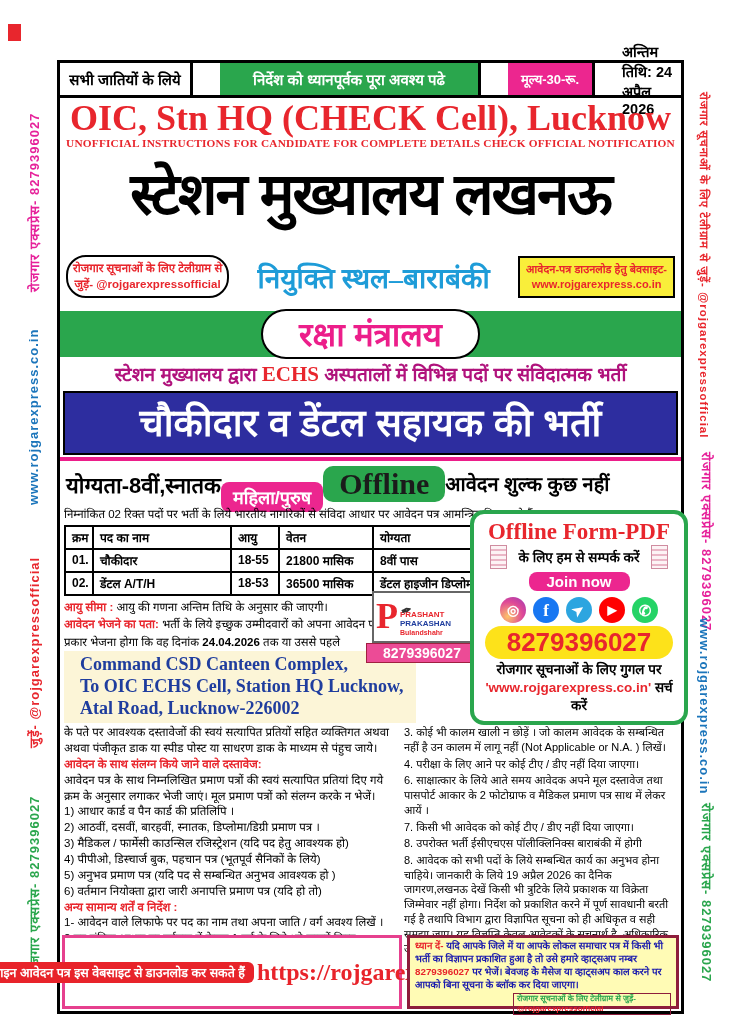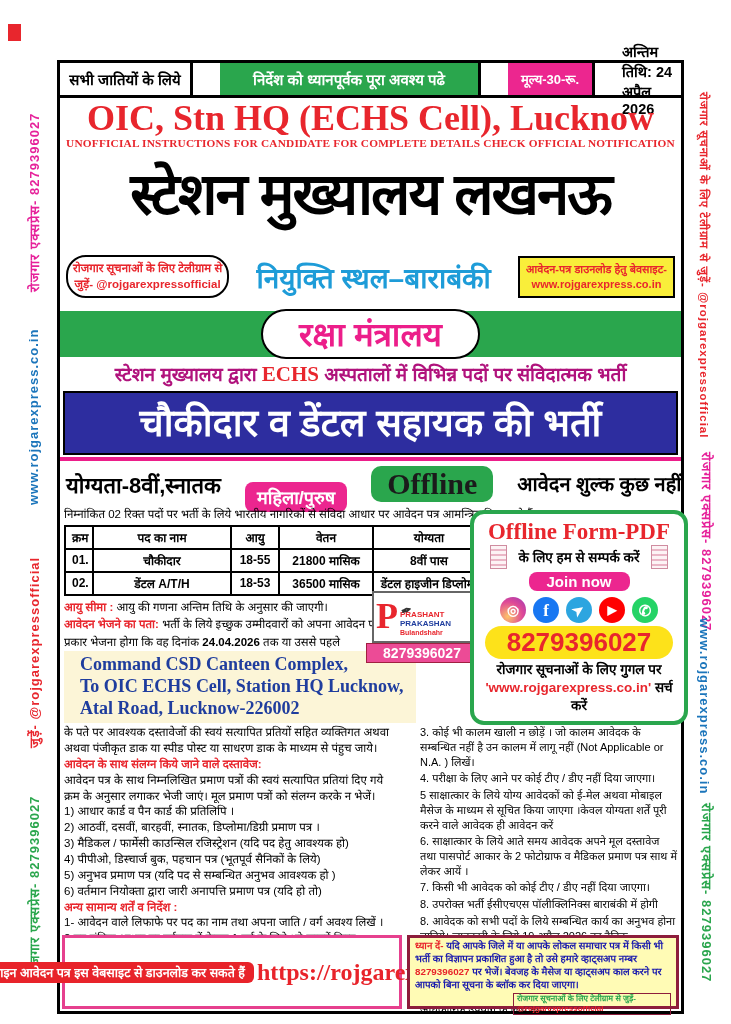--- a/index.html
+++ b/index.html
@@ -25,52 +25,52 @@
   .ts2{width:258px;background:#2aa64d;color:#fff;font-size:15px;border-right:3px solid #000;}
   .ts3{width:84px;background:#ec268f;color:#fff;font-size:13px;border-right:3px solid #000;}
   .ts4{flex:1;font-size:14.5px;}
 
   .oic{font-family:"Liberation Serif",serif;color:#e8262d;font-weight:bold;font-size:36px;text-align:center;line-height:1.02;margin-top:2px;white-space:nowrap;}
   .unofficial{font-family:"Liberation Serif",serif;color:#e8262d;font-weight:bold;font-size:11.3px;text-align:center;letter-spacing:.2px;white-space:nowrap;}
   .headline{font-weight:900;font-size:58px;letter-spacing:-2px;text-align:center;height:96px;line-height:90px;white-space:nowrap;}
 
   .govrow{display:flex;align-items:center;justify-content:space-between;padding:0 6px;height:64px;}
   .telebox{border:2px solid #000;border-radius:20px;color:#e8262d;font-weight:bold;font-size:11.5px;text-align:center;padding:4px 5px;line-height:1.35;}
-  .place{color:#1e9cd8;font-weight:900;font-size:28px;white-space:nowrap;}
+  .place{color:#1e9cd8;font-weight:900;font-size:28px;white-space:nowrap;font-family:Liberation Serif, serif;}
   .dlbox{background:#f9ee3a;border:2px solid #000;color:#e8262d;font-weight:bold;font-size:11px;text-align:center;padding:4px 6px;line-height:1.35;}
 
   .greenband{background:#2aa64d;height:46px;display:flex;align-items:center;justify-content:center;margin:2px 0;}
   .ministrypill{background:#fff;border:2px solid #000;border-radius:26px;padding:0 36px;height:46px;display:flex;align-items:flex-start;}
   .ministry{color:#ec1e8a;font-weight:900;font-size:33px;white-space:nowrap;}
 
   .subline{color:#b0127c;font-weight:900;font-size:19px;text-align:center;padding:2px 0;white-space:nowrap;}
   .subline .echs{color:#e8262d;font-family:"Liberation Serif",serif;font-size:21px;}
 
   .bluebanner{background:#2d2d9f;border:2px solid #000;margin:2px 3px;color:#fff;font-weight:900;font-size:38px;text-align:center;height:60px;line-height:60px;white-space:nowrap;}
   .pinkrule{height:4px;background:#ec1e8a;margin:2px 0;}
 
-  .badgerow{display:flex;align-items:center;gap:24px;padding:3px 6px;height:36px;}
+  .badgerow{display:flex;align-items:center;gap:0;padding:3px 6px;height:36px;}
   .qual{font-size:22px;font-weight:900;white-space:nowrap;}
   .genderpill{background:#ec268f;color:#fff;font-weight:900;font-size:18px;border-radius:8px;padding:3px 12px;white-space:nowrap;margin-top:26px;}
   .offlinepill{background:#2aa64d;color:#1b1b1b;font-weight:900;font-size:30px;border-radius:10px;padding:1px 16px;font-family:"Liberation Serif",serif;white-space:nowrap;}
   .fee{font-size:20px;font-weight:900;white-space:nowrap;}
 
   .invite{font-size:11.5px;padding:1px 4px;white-space:nowrap;}
 
   .vtable{border-collapse:collapse;margin:3px 0 3px 4px;font-size:12px;table-layout:fixed;width:420px;}
-  .vtable th,.vtable td{border:2px solid #000;padding:2px 6px;text-align:center;font-weight:bold;overflow:hidden;white-space:nowrap;}
+  .vtable th,.vtable td{border:2px solid #000;padding:2px 6px;text-align:left;font-weight:bold;overflow:hidden;white-space:nowrap;}
   .vtable col.c0{width:28px;} .vtable col.c1{width:138px;} .vtable col.c2{width:48px;} .vtable col.c3{width:94px;} .vtable col.c4{width:112px;}
 
   .redline{font-size:11.5px;padding:1px 4px;width:345px;line-height:1.35;}
   .redline .lbl{color:#e8262d;font-weight:bold;}
   .sdate{font-weight:900;}
 
   .address{background:#fcf5d7;color:#1f3d9e;font-family:"Liberation Serif",serif;font-weight:bold;font-size:18px;line-height:1.22;padding:3px 0 3px 16px;width:336px;margin-left:4px;}
 
-  .cols{display:flex;padding:0 4px;gap:24px;margin-top:2px;}
+  .cols{display:flex;padding:0 4px;gap:8px;margin-top:2px;}
   .colL{width:332px;font-size:11.5px;line-height:1.38;}
   .colR{flex:1;font-size:11px;line-height:1.34;}
   .colL p,.colR p{margin:0;}
   .colR p{margin-bottom:2px;text-indent:0;}
   .redhead{color:#e8262d;font-weight:bold;}
 
   
   .card{position:absolute;left:410px;top:447px;width:204px;border:4px solid #2aa64d;border-radius:14px;background:#fff;padding:5px 3px;text-align:center;z-index:5;}
   .card-title{color:#e8262d;font-weight:900;font-size:23px;font-family:"Liberation Serif",serif;white-space:nowrap;}
   .card-sub{font-weight:900;font-size:13.5px;display:flex;align-items:center;justify-content:center;gap:12px;}
@@ -128,21 +128,21 @@
 
   <div class="frame">
 
     <div class="topstrip">
       <div class="ts1">सभी जातियों के लिये</div>
       <div class="ts2">निर्देश को ध्यानपूर्वक पूरा अवश्य पढे</div>
       <div class="ts3">मूल्य-30-रू.</div>
       <div class="ts4">अन्तिम तिथि: 24 अप्रैल 2026</div>
     </div>
 
-    <div class="oic">OIC, Stn HQ (ECHS Cell), Lucknow</div>
+    <div class="oic">OIC, Stn HQ (CHECK Cell), Lucknow</div>
     <div class="unofficial">UNOFFICIAL INSTRUCTIONS FOR CANDIDATE FOR COMPLETE DETAILS CHECK OFFICIAL NOTIFICATION</div>
     <div class="headline">स्टेशन मुख्यालय लखनऊ</div>
 
     <div class="govrow">
       <div class="telebox">
         <div>रोजगार सूचनाओं के लिए टेलीग्राम से</div>
         <div>जुड़ें- @rojgarexpressofficial</div>
       </div>
       <div class="place">नियुक्ति स्थल–बाराबंकी</div>
       <div class="dlbox">
@@ -235,21 +235,20 @@
         <p>4) पीपीओ, डिस्चार्ज बुक, पहचान पत्र (भूतपूर्व सैनिकों के लिये)</p>
         <p>5) अनुभव प्रमाण पत्र (यदि पद से सम्बन्धित अनुभव आवश्यक हो )</p>
         <p>6) वर्तमान नियोक्ता द्वारा जारी अनापत्ति प्रमाण पत्र (यदि हो तो)</p>
         <p class="redhead">अन्य सामान्य शर्तें व निर्देश :</p>
         <p>1- आवेदन वाले लिफाफे पर पद का नाम तथा अपना जाति / वर्ग अवश्य लिखें ।</p>
         <p>2  पद संविदा आधार पर वर्तमान में केवल 1 वर्ष के लिये भरे जाएगें किन्तु</p>
       </div>
       <div class="colR">
         <p>3.  कोई भी कालम खाली न छोड़ें । जो कालम आवेदक के सम्बन्धित नहीं है उन कालम में लागू नहीं (Not Applicable or N.A. ) लिखें।</p>
         <p>4.  परीक्षा के लिए आने पर कोई टीए / डीए नहीं दिया जाएगा।</p>
-        <p>5  साक्षात्कार के लिये योग्य आवेदकों को ई-मेल अथवा मोबाइल मैसेज के माध्यम से सूचित किया जाएगा ।केवल योग्यता शर्तें पूरी करने वाले आवेदक ही आवेदन करें</p>
         <p>6.  साक्षात्कार के लिये आते समय आवेदक अपने मूल दस्तावेज तथा पासपोर्ट आकार के 2 फोटोग्राफ व मैडिकल प्रमाण पत्र साथ में लेकर आयें ।</p>
         <p>7.  किसी भी आवेदक को कोई टीए / डीए नहीं दिया जाएगा।</p>
         <p>8.  उपरोक्त भर्ती ईसीएचएस पॉलीक्लिनिक्स बाराबंकी में होगी</p>
         <p>8.  आवेदक को सभी पदों के लिये सम्बन्धित कार्य का अनुभव होना चाहिये। जानकारी के लिये 19 अप्रैल 2026 का दैनिक जागरण,लखनऊ देखें किसी भी त्रुटिके लिये प्रकाशक या विक्रेता जिम्मेवार नहीं होगा। निर्देश को प्रकाशित करने में पूर्ण सावधानी बरती गई है तथापि विभाग द्वारा विज्ञापित सूचना को ही अधिकृत व सही समझा जाए। यह विज्ञप्ति केवल आवेदकों के सूचनार्थ है, अधिकारिक उपयोग के लिये नहीं ।</p>
       </div>
     </div>
 
     <div class="card">
       <div class="card-title">Offline Form-PDF</div>
       <div class="card-sub">

